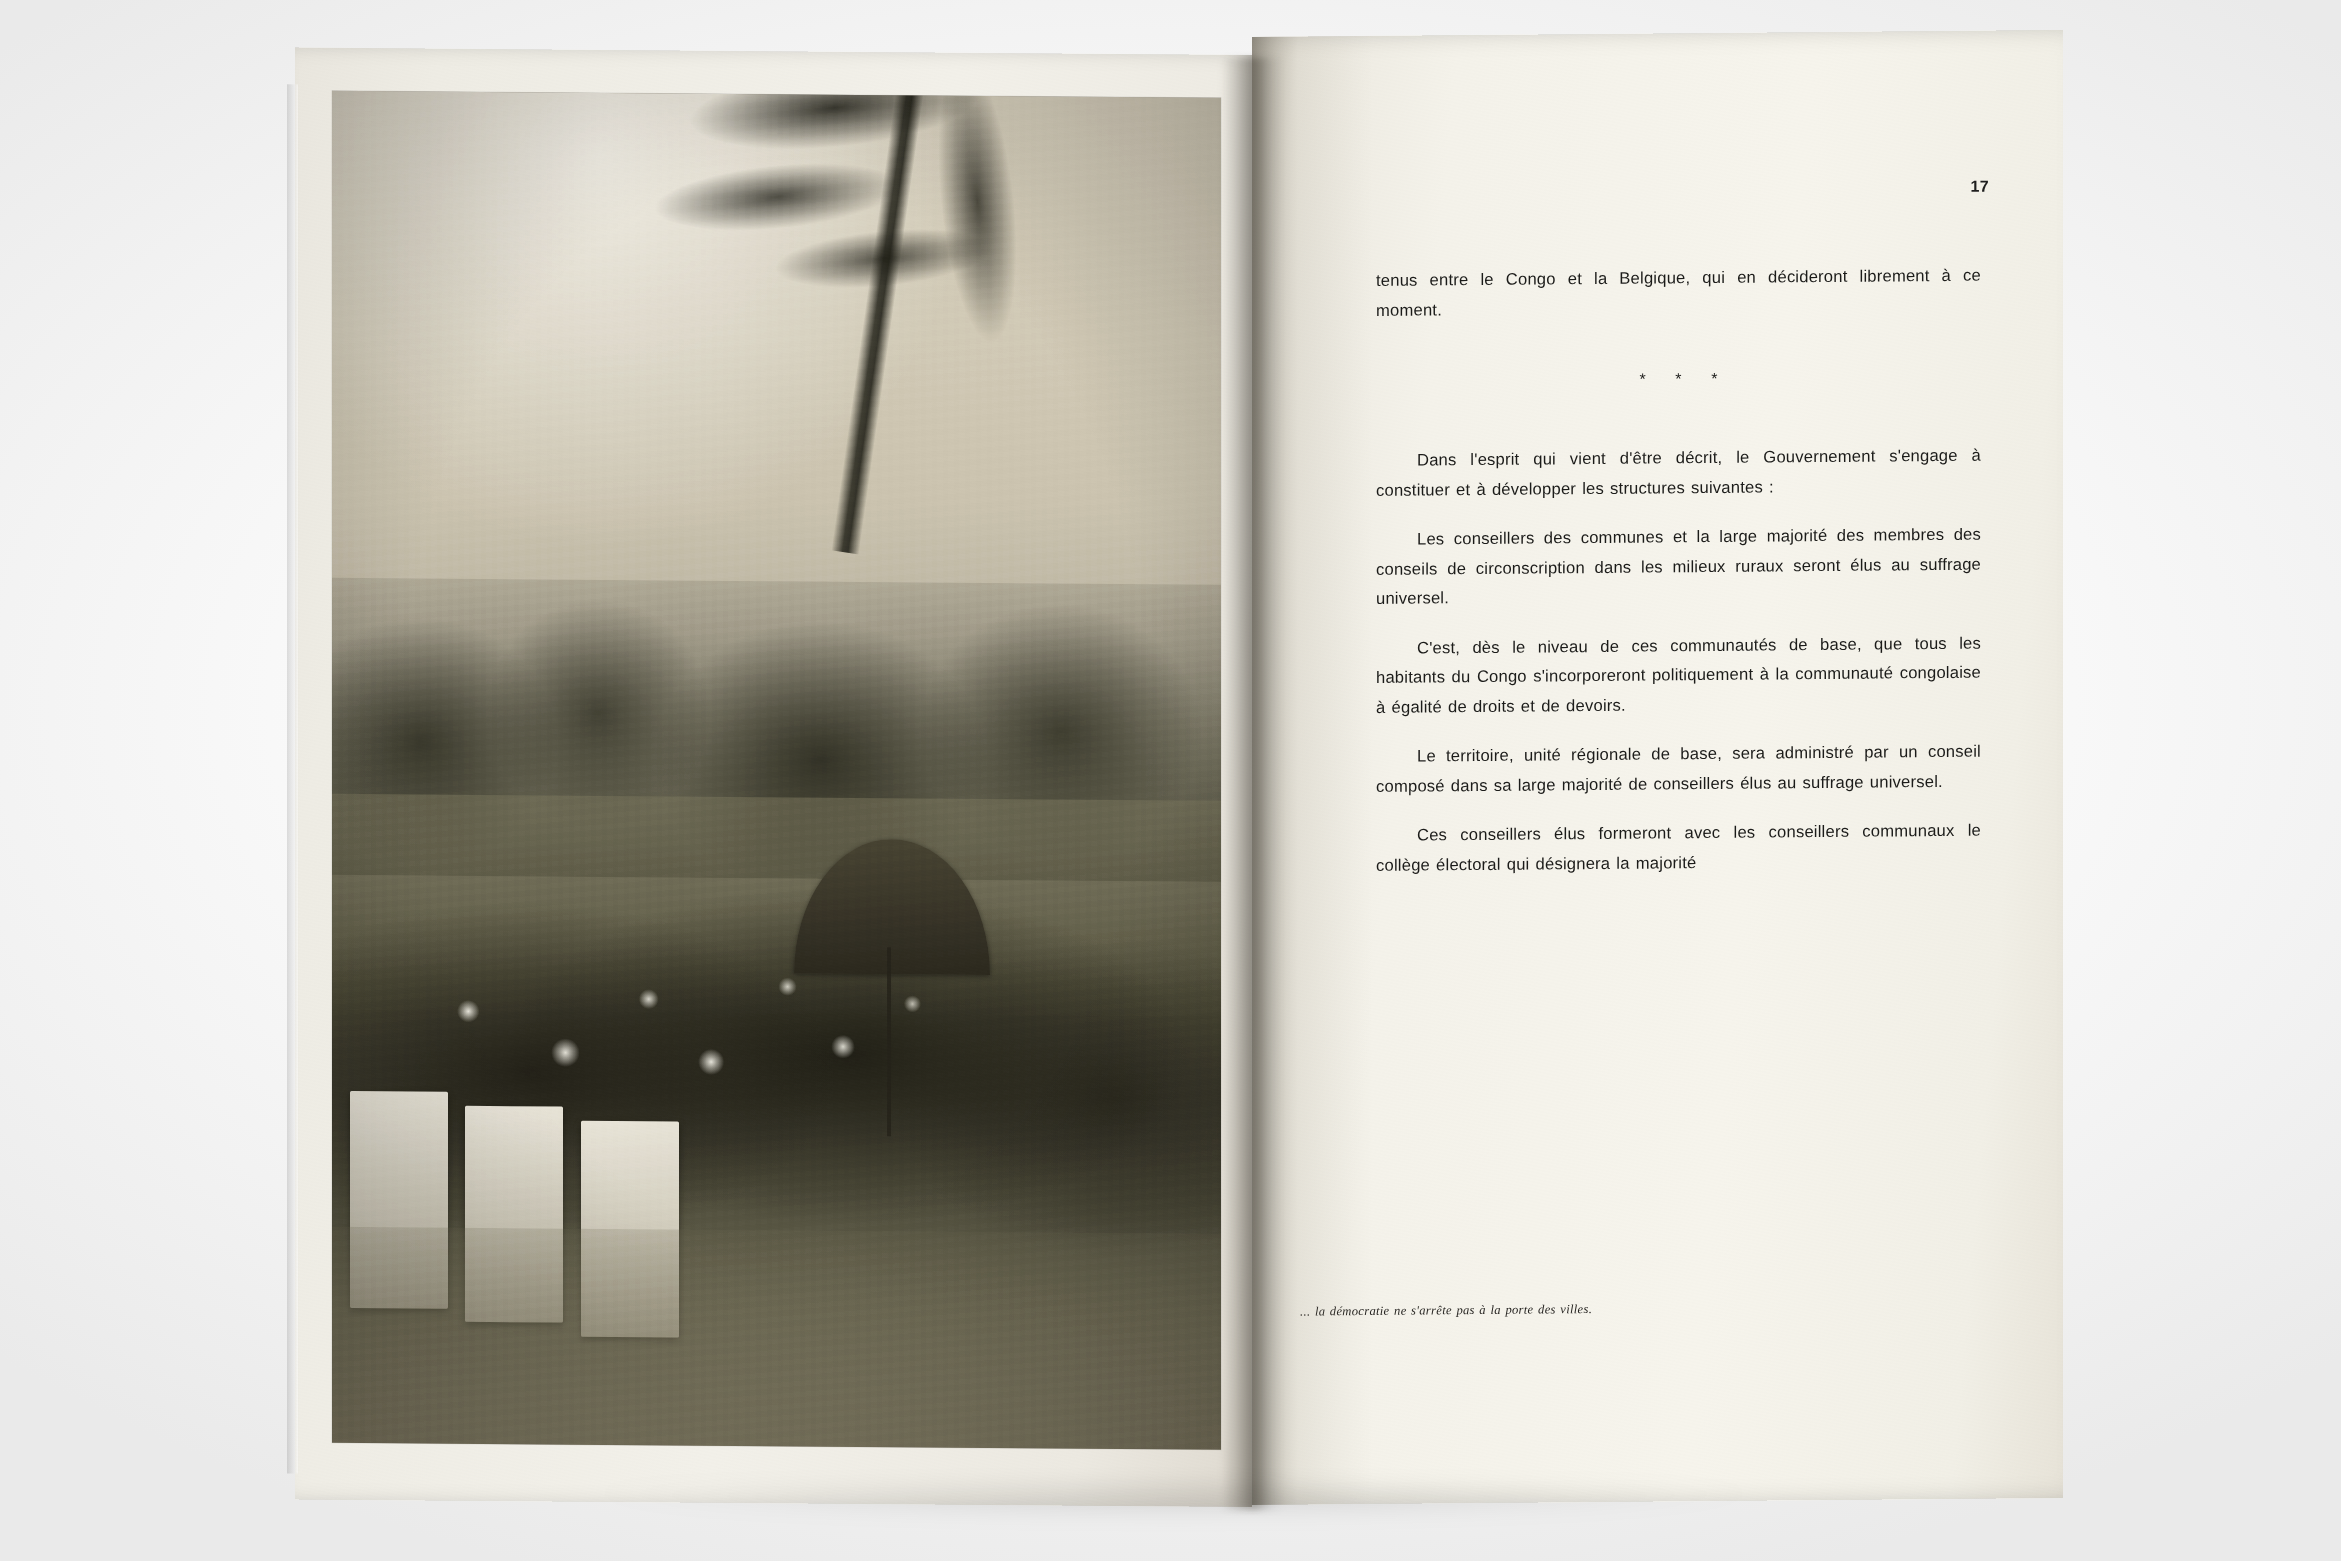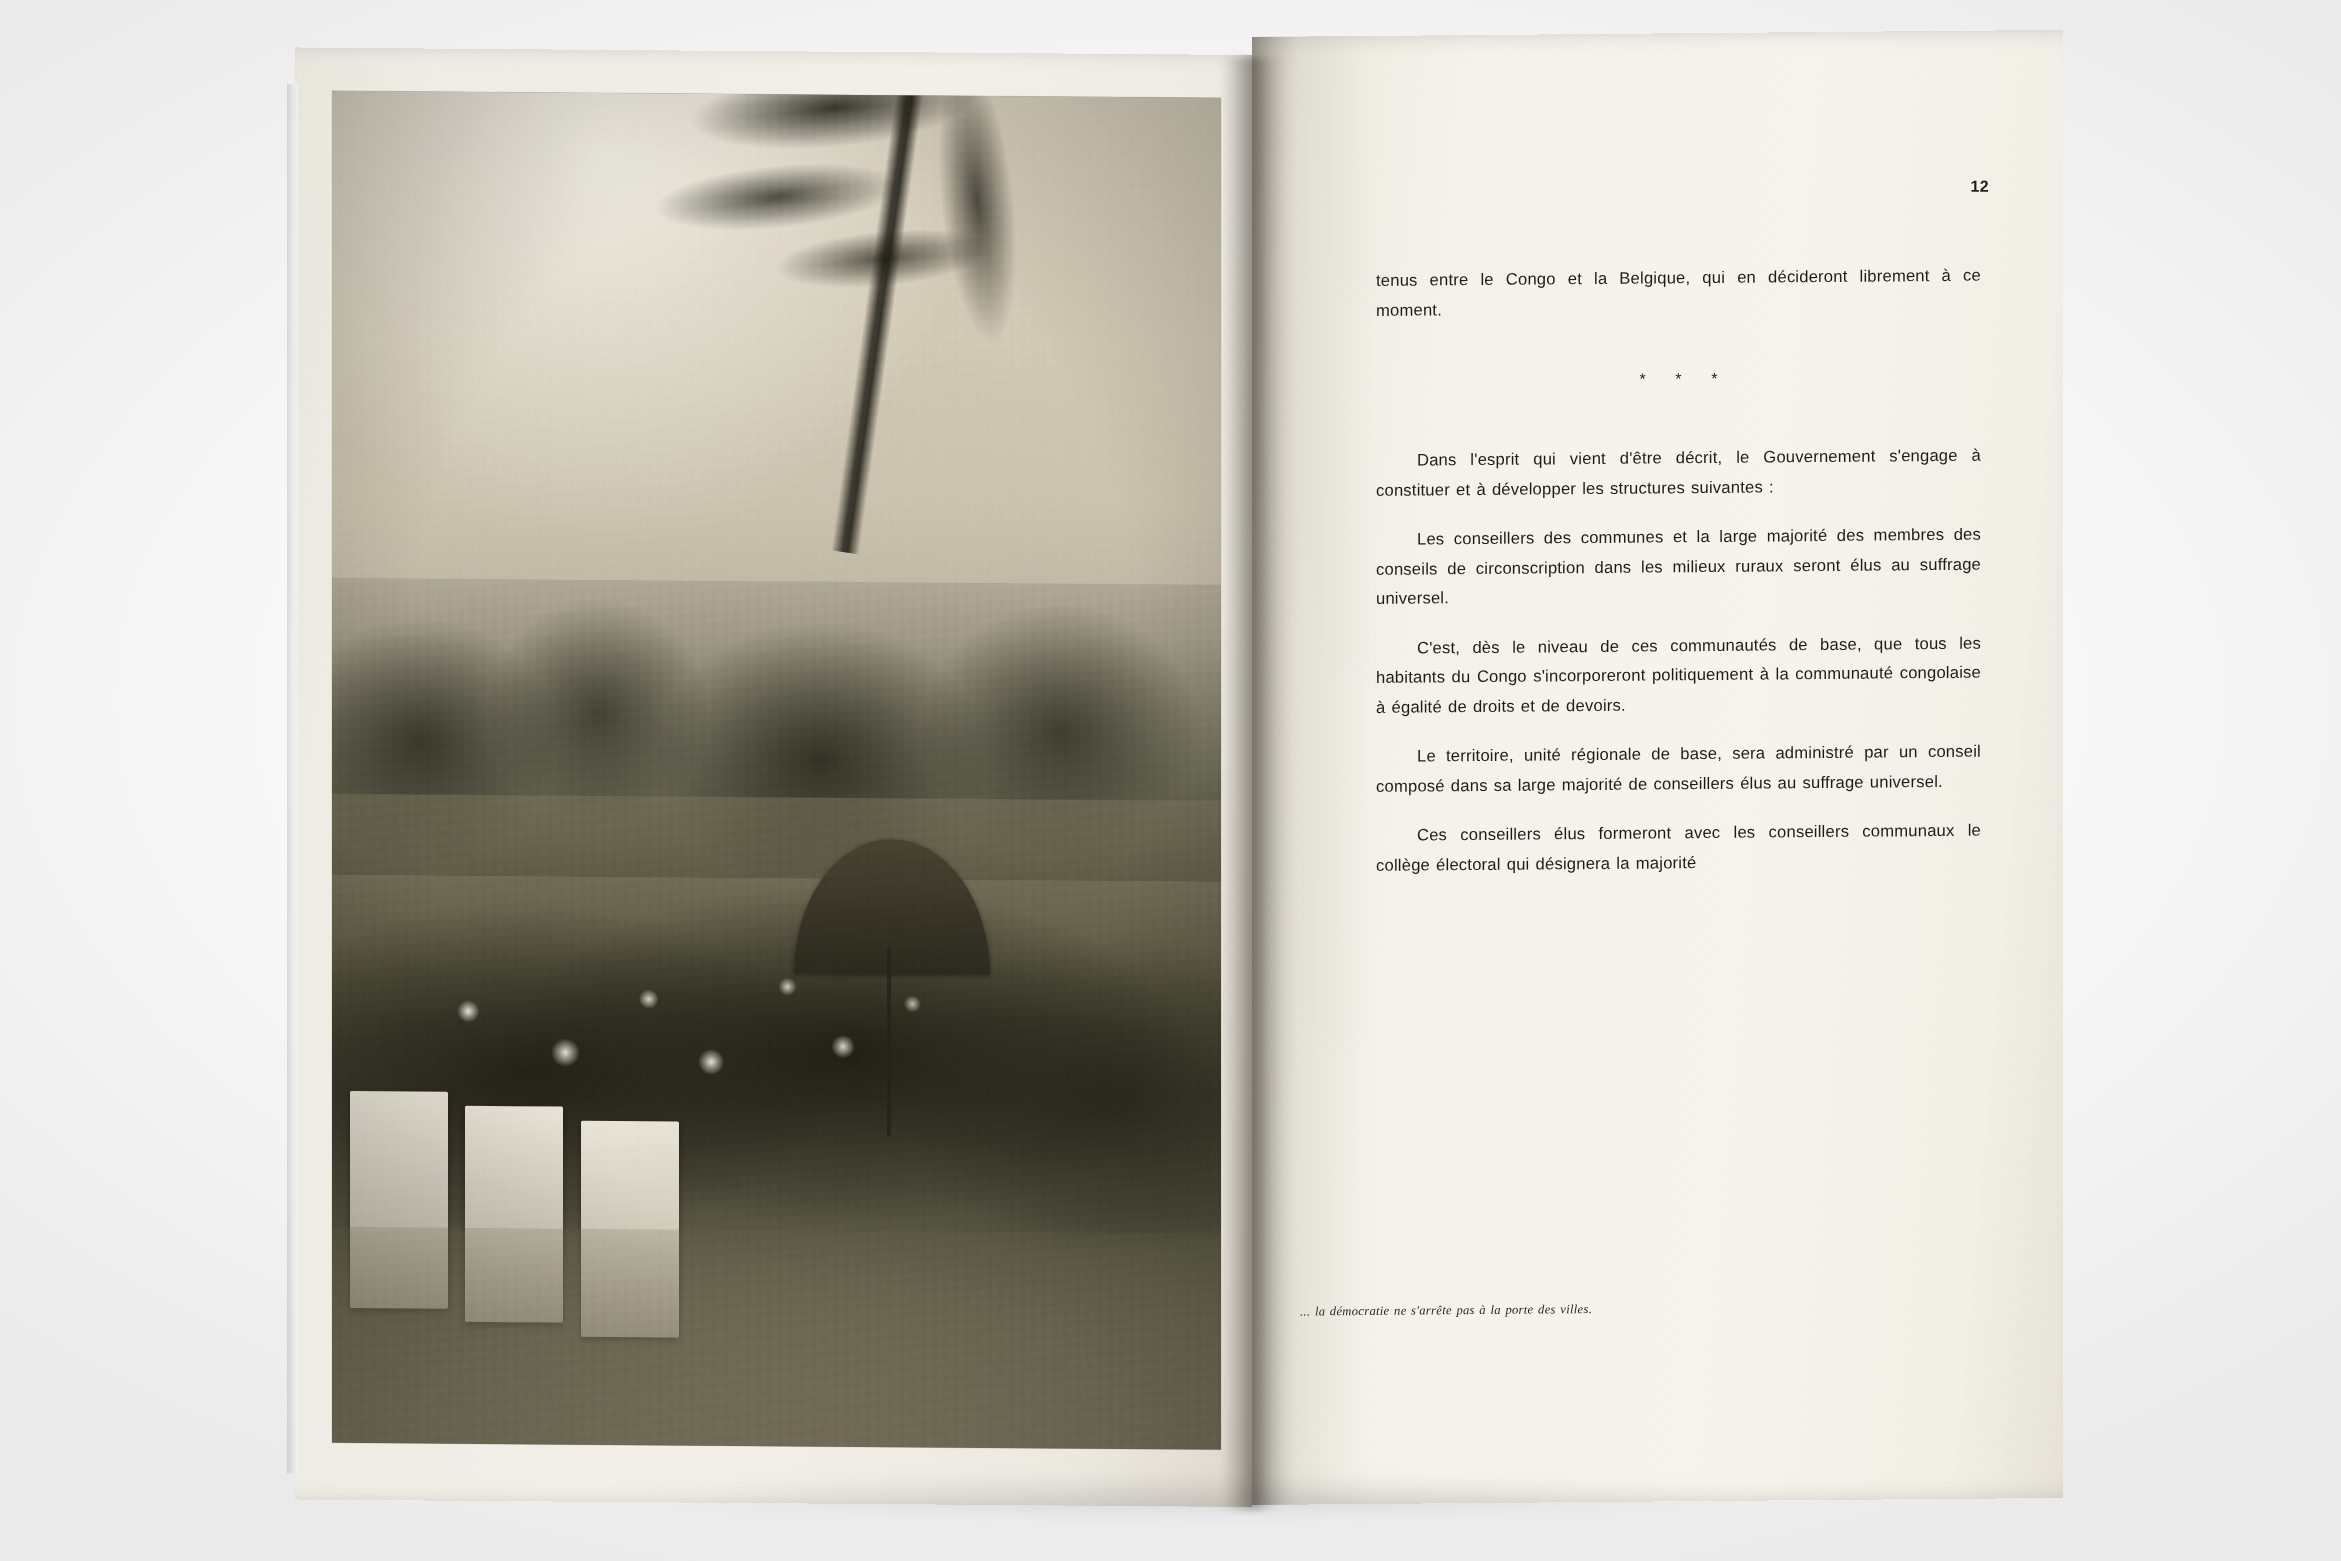--- a/index.html
+++ b/index.html
@@ -315,21 +315,21 @@
         <div class="ph-ground"></div>
         <div class="ph-grain"></div>
         <div class="ph-vignette"></div>
       </div>
     </div>
     <div class="paper-tex"></div>
   </div>
 
   <div id="right-page">
 
-    <div id="page-number">12</div>
+    <div id="page-number">17</div>
 
     <div id="text-column">
 
       <p class="para first">tenus entre le Congo et la Belgique, qui en décideront librement à ce moment.</p>
 
       <div id="stars">* * *</div>
 
       <p class="para indent">Dans l'esprit qui vient d'être décrit, le Gouvernement s'engage à constituer et à développer les structures suivantes :</p>
 
       <p class="para indent">Les conseillers des communes et la large majorité des membres des conseils de circonscription dans les milieux ruraux seront élus au suffrage universel.</p>

